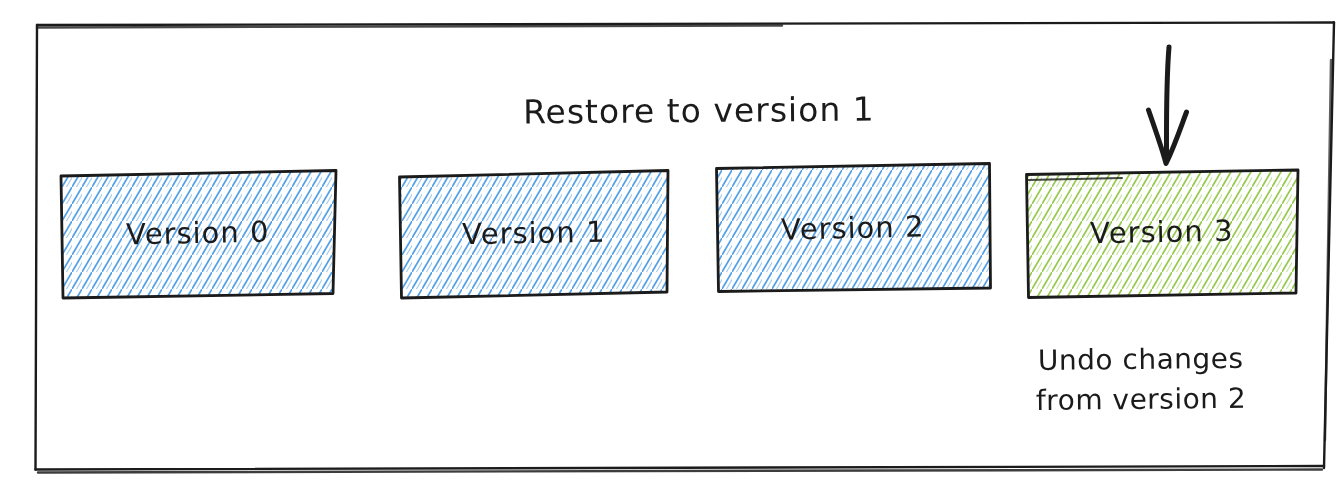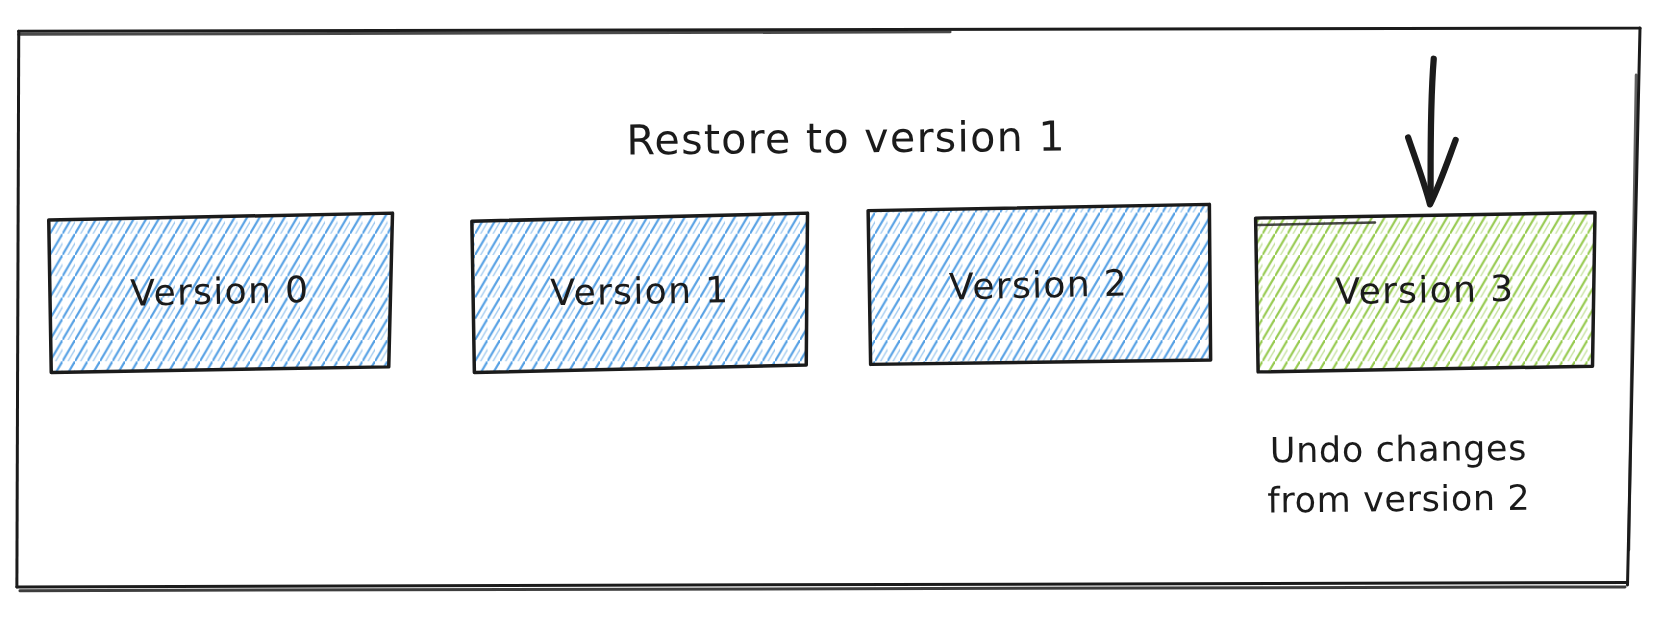--- a/index.html
+++ b/index.html
@@ -8,20 +8,21 @@
     background: #ffffff;
     width: 1336px;
     height: 502px;
     overflow: hidden;
     font-family: "DejaVu Sans", "Liberation Sans", sans-serif;
   }
   .canvas-wrap {
     position: relative;
     width: 1276px;
     height: 502px;
+    margin-left: 22px;
   }
   svg { display: block; }
   .ink-stroke {
     stroke: #1b1b1b;
     fill: none;
     stroke-linecap: round;
     stroke-linejoin: round;
   }
   .frame-line   { stroke-width: 2.4; }
   .box-border   { stroke-width: 2.8; }

